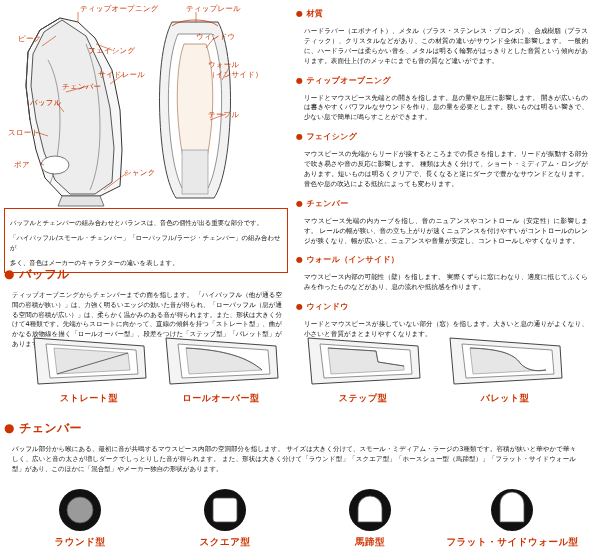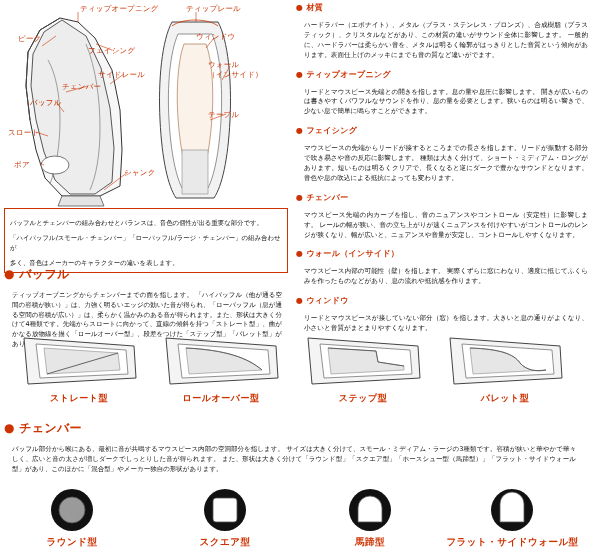--- a/index.html
+++ b/index.html
@@ -25,21 +25,21 @@
     letter-spacing:0.2px;
   }
 
   
   .rightcol{position:absolute;left:296px;top:2px;width:300px;}
   .sec{margin-bottom:5px;}
   .sec-h{
     color:#cc3300;
     font-size:8px;
     font-weight:bold;
-    margin:0 0 1px 0;
+    margin:6px 0 1px 0;
     letter-spacing:0.3px;
   }
   .sec-b{
     font-size:6.6px;
     line-height:1.5;
     color:#111;
     margin:8px;
     text-align:justify;
   }
 
@@ -177,21 +177,21 @@
   </div>
 
   <div class="leftsec" style="top:266px;">
     <div class="sec-h">● <span>バッフル</span></div>
     <div class="sec-b">ティップオープニングからチェンバーまでの面を指します。
 「ハイバッフル（他が通る空間の容積が狭い）」は、力強く明るいエッジの効いた音が得られ、「ローバッフル（息が通る空間の容積が広い）」は、柔らかく温かみのある音が得られます。また、形状は大きく分けて4種類です。先端からスロートに向かって、直線の傾斜を持つ「ストレート型」、曲がかなる放物線を描く「ロールオーバー型」、段差をつけた「ステップ型」「バレット型」があります。</div>
   </div>
 
   <div class="figrow" style="top:332px;height:72px;">
 
-    <div class="figcell" style="left:14px;top:0;width:130px;">
+    <div class="figcell" style="left:24px;top:0;width:130px;">
       <svg width="130" height="56" viewBox="0 0 130 56">
         <path d="M10 6 L120 14 L122 46 L14 52 Z" fill="#f4f4f4" stroke="#444" stroke-width="1"></path>
         <path d="M22 12 L112 18 L114 42 L26 46 Z" fill="#ffffff" stroke="#777" stroke-width="0.8"></path>
         <path d="M30 16 L104 21 L106 38 L33 42 Z" fill="#e6e6e6" stroke="#999" stroke-width="0.7"></path>
         <path d="M104 21 L33 42" fill="none" stroke="#555" stroke-width="0.9"></path>
       </svg>
       <div class="figcap">ストレート型</div>
     </div>
 
     <div class="figcell" style="left:156px;top:0;width:130px;">
@@ -227,21 +227,21 @@
 
   <div class="leftsec" style="top:420px;width:580px;">
     <div class="sec-h">● <span>チェンバー</span></div>
     <div class="sec-b">バッフル部分から喉にある、最初に音が共鳴するマウスピース内部の空洞部分を指します。
 サイズは大きく分けて、スモール・ミディアム・ラージの3種類です。容積が狭いと華やかで華々しく、広いと音の太さが増しダークでしっとりした音が得られます。
 また、形状は大きく分けて「ラウンド型」「スクエア型」「ホースシュー型（馬蹄型）」「フラット・サイドウォール型」があり、このほかに「混合型」やメーカー独自の形状があります。</div>
   </div>
 
   <div class="figrow" style="top:488px;height:66px;">
 
-    <div class="figcell" style="left:2px;top:0;width:140px;">
+    <div class="figcell" style="left:10px;top:0;width:140px;">
       <svg width="140" height="46" viewBox="0 0 140 46">
         <circle cx="70" cy="22" r="21" fill="#111"></circle>
         <circle cx="70" cy="22" r="13" fill="#9a9a9a" stroke="#555" stroke-width="0.8"></circle>
       </svg>
       <div class="shapecap">ラウンド型</div>
     </div>
 
     <div class="figcell" style="left:155px;top:0;width:140px;">
       <svg width="140" height="46" viewBox="0 0 140 46">
         <circle cx="70" cy="22" r="21" fill="#111"></circle>

